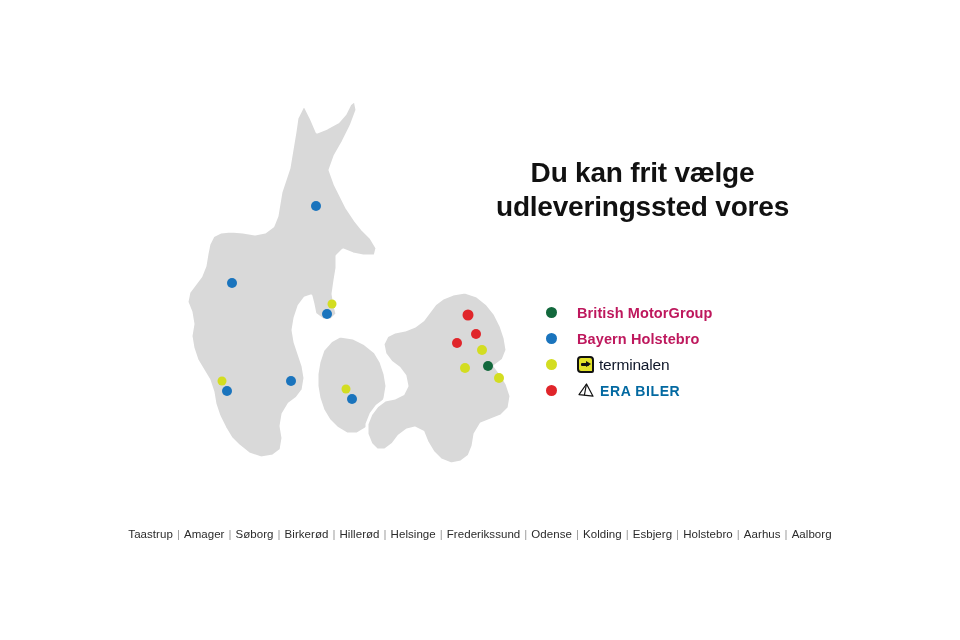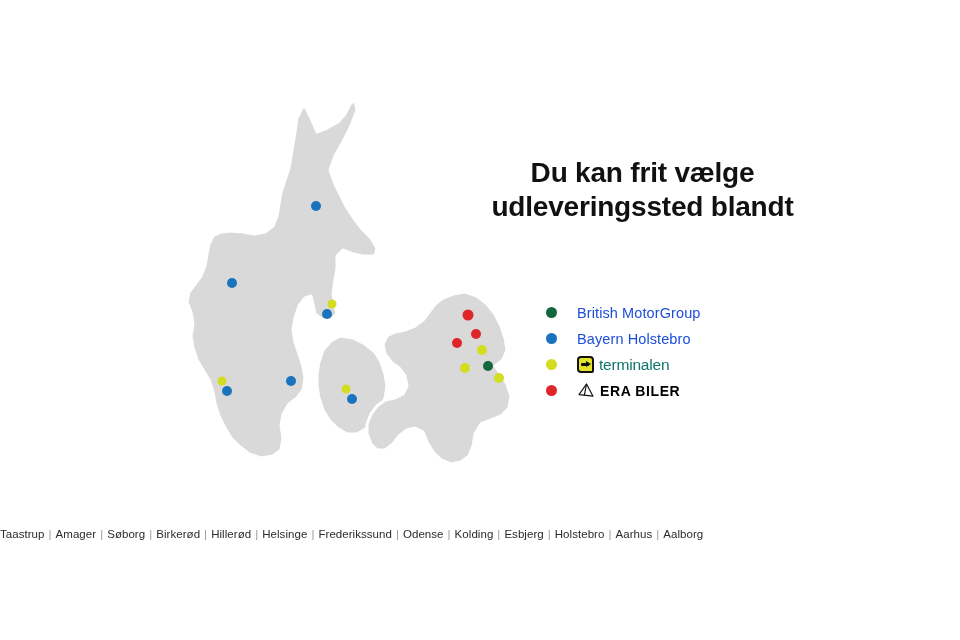--- a/index.html
+++ b/index.html
@@ -74,22 +74,22 @@
   }
   .legend-swatch {
     width: 11px;
     height: 11px;
     border-radius: 50%;
     flex: 0 0 auto;
     margin-right: 20px;
   }
   .legend-label {
     font-size: 14.5px;
-    font-weight: 400;
-    color: #1d4ed8;
+    font-weight: 700;
+    color: #be185d;
     white-space: nowrap;
     letter-spacing: 0.1px;
   }
   .legend-logo {
     display: flex;
     align-items: center;
     white-space: nowrap;
   }
   
   .term-mark {
@@ -119,44 +119,44 @@
     left: 7px;
     top: 3px;
     width: 0;
     height: 0;
     border-top: 3.5px solid transparent;
     border-bottom: 3.5px solid transparent;
     border-left: 5px solid #111111;
   }
   .term-text {
     font-size: 15.5px;
-    color: #0f766e;
+    color: #0f172a;
     letter-spacing: -0.2px;
   }
   
   .era-mark {
     width: 18px;
     height: 15px;
     margin-right: 5px;
     flex: 0 0 auto;
   }
   .era-text {
     font-size: 14px;
     font-weight: 700;
     letter-spacing: 0.6px;
-    color: #000000;
+    color: #0369a1;
   }
 
   
   #city-list {
     position: absolute;
     left: 0;
     top: 528px;
     width: 960px;
-    text-align: left;
+    text-align: center;
     font-size: 11.5px;
     color: #2b2b2b;
     letter-spacing: 0.05px;
   }
   #city-list .city { white-space: nowrap; }
   #city-list .sep {
     color: #9a9a9a;
     padding: 0 4px;
   }
 </style>
@@ -211,21 +211,21 @@
     <div class="dot" style="left:291px; top:236px; width:10px; height:10px; background:#e0252a;"></div>
     <div class="dot" style="left:272px; top:245px; width:10px; height:10px; background:#e0252a;"></div>
     <div class="dot" style="left:297px; top:252px; width:10px; height:10px; background:#d3dd21;"></div>
     <div class="dot" style="left:280px; top:270px; width:10px; height:10px; background:#d3dd21;"></div>
     <div class="dot" style="left:303px; top:268px; width:10px; height:10px; background:#12683c;"></div>
     <div class="dot" style="left:314px; top:280px; width:10px; height:10px; background:#d3dd21;"></div>
   </div>
 
   <div id="headline">
     <span class="hl-line">Du kan frit vælge</span>
-    <span class="hl-line">udleveringssted blandt</span>
+    <span class="hl-line">udleveringssted vores</span>
   </div>
 
   <div id="legend">
 
     <div class="legend-row">
       <span class="legend-swatch" style="background:#12683c;"></span>
       <span class="legend-label">British MotorGroup</span>
     </div>
 
     <div class="legend-row">

